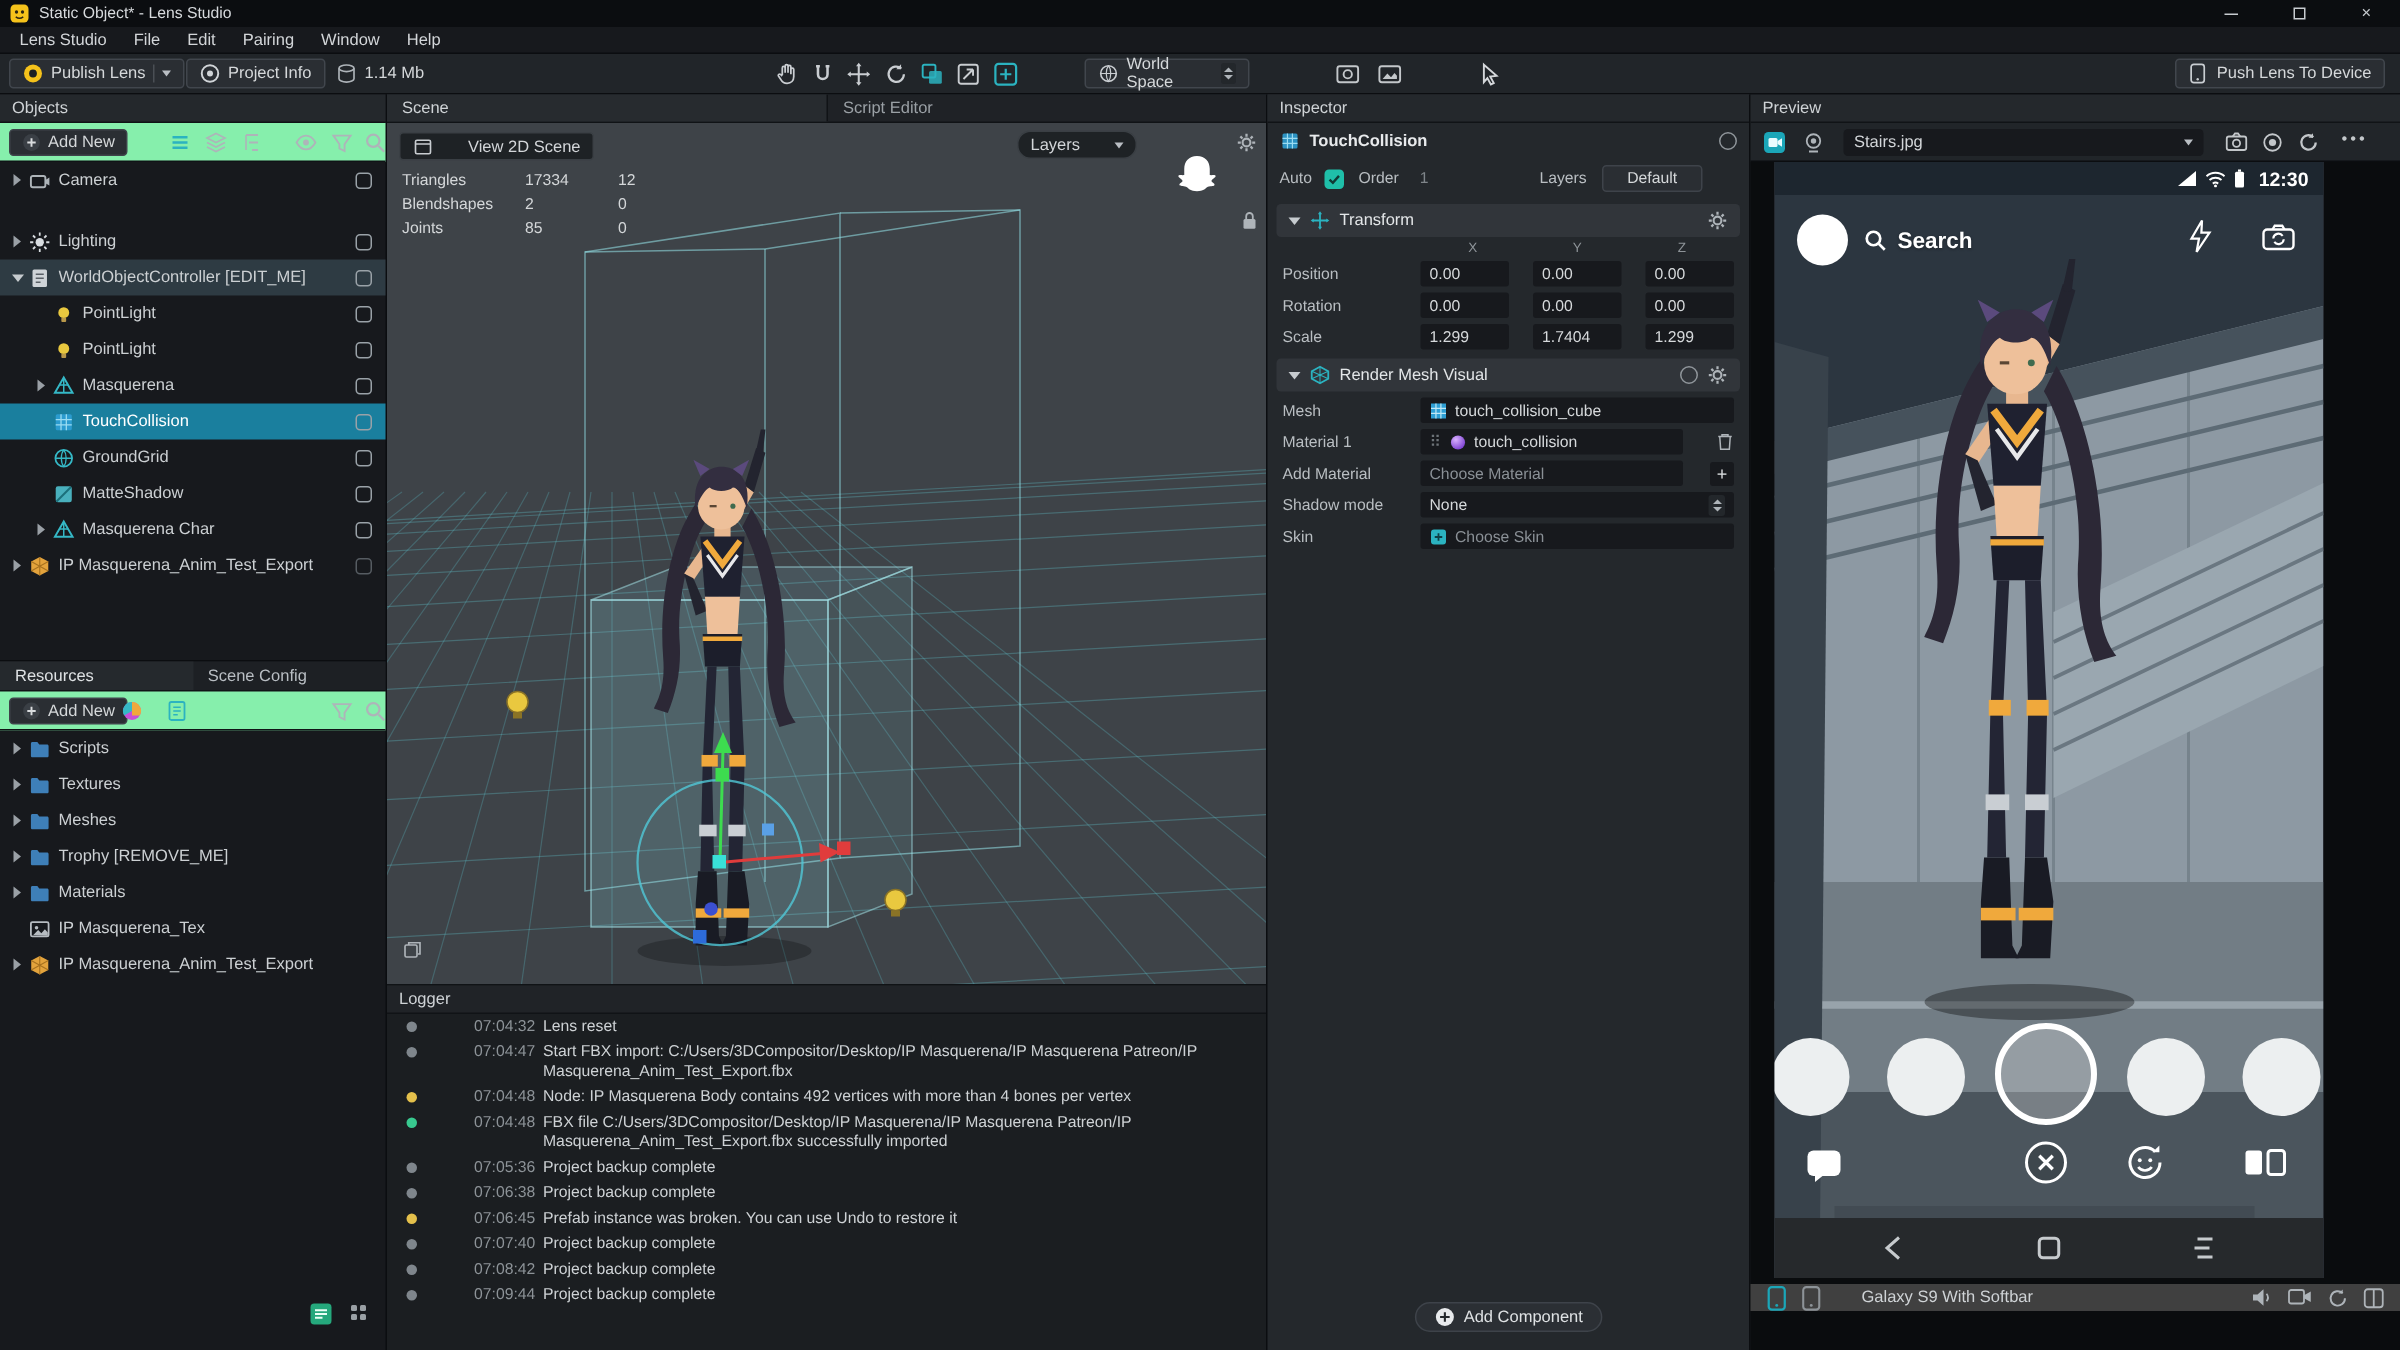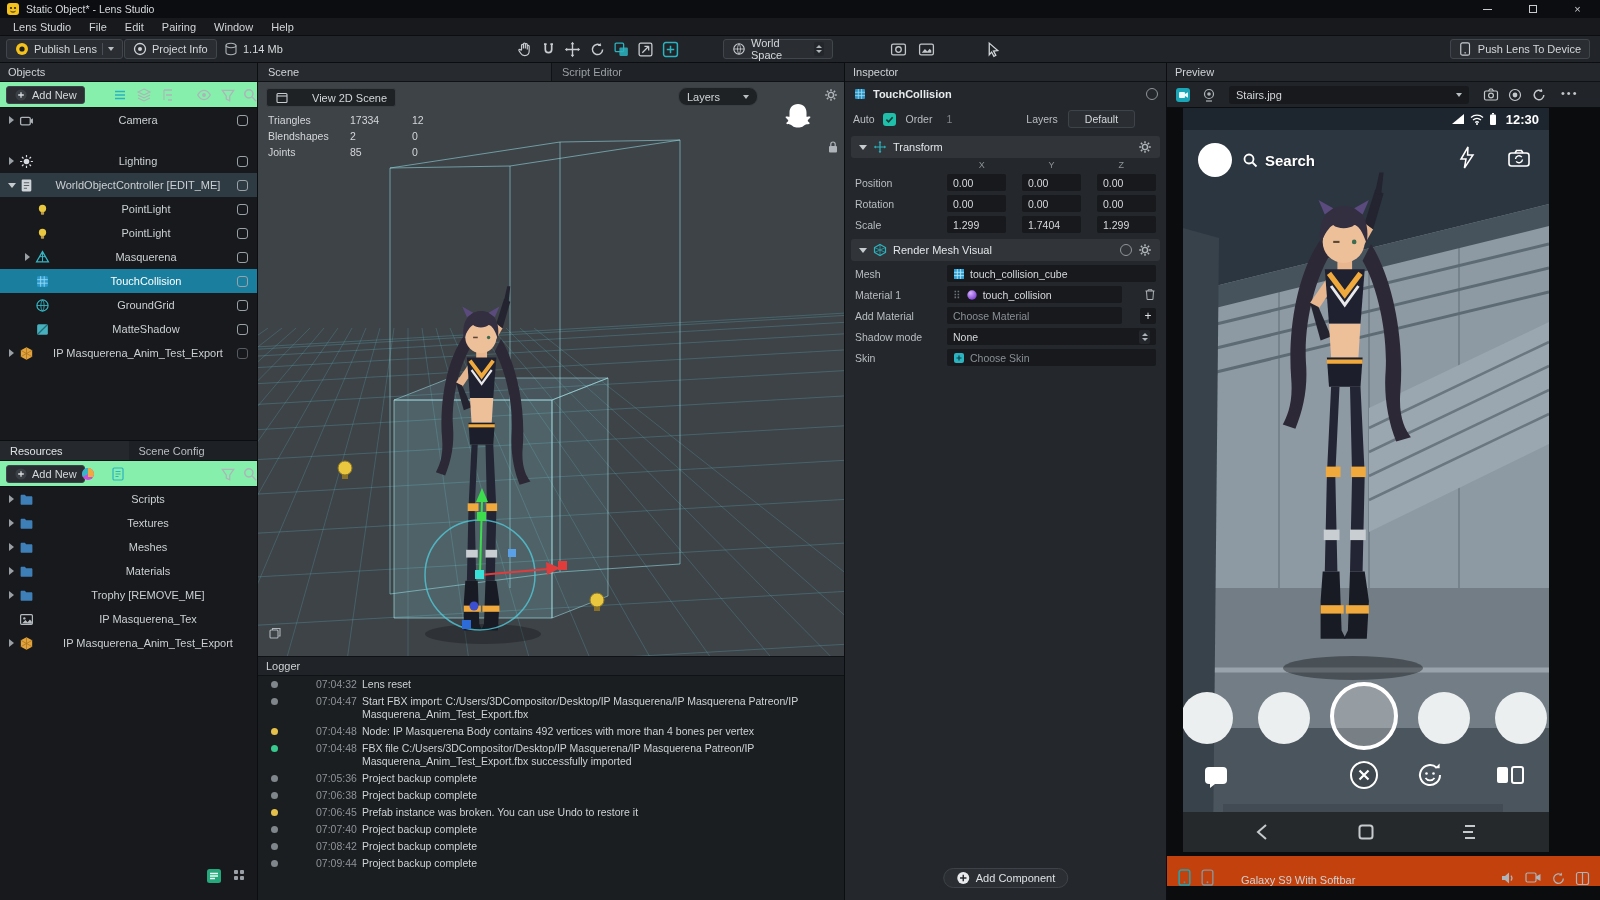--- a/index.html
+++ b/index.html
@@ -39,21 +39,21 @@
 #objects-panel{position:absolute;left:0;top:63px;width:258px;height:377px;background:#17191d;border-right:1px solid #0b0d10;}
 .panel-toolbar{position:relative;height:26px;background:#86efac;border-bottom:1px solid #101316;}
 .pt-ico{position:absolute;top:5px;width:16px;height:16px;}
 .tree-row{display:flex;align-items:center;height:24px;color:#ccd0d3;position:relative;}
 .tree-row.selected{background:#1a7f9e;color:#fff;}
 .tree-row.highlight{background:#2e3b43;}
 .arrow{width:15px;display:flex;justify-content:center;flex:none;}
 .arr-r{width:0;height:0;border-top:4px solid transparent;border-bottom:4px solid transparent;border-left:5px solid #9aa0a6;}
 .arr-d{width:0;height:0;border-left:4px solid transparent;border-right:4px solid transparent;border-top:5px solid #c6cbcf;}
 .ticon{width:15px;height:14px;flex:none;margin-right:5px;}
-.tlabel{flex:1;white-space:nowrap;overflow:hidden;text-align:center;}
+.tlabel{flex:1;white-space:nowrap;overflow:hidden;}
 .tcheck{width:11px;height:11px;border:1px solid #9aa2a8;border-radius:3px;margin-right:9px;flex:none;}
 .tcheck.off{border-color:#565c62;}
 
 
 #resources-panel{position:absolute;left:0;top:440px;width:258px;height:460px;background:#17191d;border-right:1px solid #0b0d10;border-top:1px solid #0b0d10;}
 .res-tabs{height:20px;display:flex;background:#1d2024;border-bottom:1px solid #101316;}
 .res-tab{width:129px;display:flex;align-items:center;padding-left:10px;color:#b9bec3;}
 .res-tab.active{background:#25292d;color:#dfe2e4;}
 #left-bottom-icons{position:absolute;left:206px;bottom:16px;display:flex;gap:10px;}
 
@@ -111,21 +111,21 @@
 #status-bar{position:absolute;left:0;top:0;width:366px;height:22px;background:rgba(22,31,39,0.65);display:flex;align-items:center;justify-content:flex-end;gap:5px;padding:0 10px;color:#fff;}
 #status-bar .time{font-size:13px;font-weight:bold;margin-left:4px;}
 #search-row{position:absolute;left:0;top:30px;width:366px;height:44px;display:flex;align-items:center;}
 #avatar{width:34px;height:34px;border-radius:50%;background:#fff;margin-left:15px;}
 #search-label{color:#fff;font-size:15px;font-weight:bold;margin-left:10px;display:flex;align-items:center;gap:7px;text-shadow:0 1px 2px rgba(0,0,0,0.4);}
 #carousel{position:absolute;left:0;top:572px;width:366px;height:70px;}
 .car-c{position:absolute;border-radius:50%;background:#eceff0;}
 .car-center{position:absolute;border-radius:50%;border:4px solid #fff;background:rgba(255,255,255,0.25);}
 #phone-icons{position:absolute;left:0;top:650px;width:366px;height:44px;}
 #phone-nav{position:absolute;left:0;top:704px;width:366px;height:40px;background:#26292c;display:flex;align-items:center;justify-content:space-between;padding:0 70px;}
-#device-bar{position:absolute;left:0;top:793px;width:433px;height:30px;background:#c2410c;display:flex;align-items:flex-end;gap:8px;padding:0 10px;color:#c3c7ca;}
+#device-bar{position:absolute;left:0;top:793px;width:433px;height:18px;background:#404040;display:flex;align-items:center;gap:8px;padding:0 10px;color:#c3c7ca;}
 #device-bar .dev-label{margin-left:18px;color:#cfd3d6;}
 #device-bar .right-icons{margin-left:auto;display:flex;gap:9px;}
 </style>
 </head>
 <body>
 
 <svg width="0" height="0" style="position:absolute">
   <defs>
     <g id="char-fig">
       <path d="M36 38 C26 52 20 78 22 104 C23 116 20 122 18 126 L24 128 C28 118 30 108 29 96 C28 76 34 56 40 46 Z" fill="#2c2836"></path>
@@ -462,20 +462,33 @@
         <span class="arrow"></span>
         <span class="ticon">
           <svg viewBox="0 0 14 14">
             <rect x="2" y="2" width="10" height="10" rx="1.4" fill="#49b0bd"></rect>
             <path d="M2.5 11.5 11.5 2.5" stroke="#1c6f7a" stroke-width="1.2"></path>
           </svg>
         </span>
         <span class="tlabel">MatteShadow</span>
         <span class="tcheck on"></span>
       </div>
+      <div class="tree-row" style="padding-left: 20px;">
+        <span class="arrow">
+          <span class="arr-r"></span>
+        </span>
+        <span class="ticon">
+          <svg viewBox="0 0 14 14">
+            <path d="M7 1.5 12.5 11h-11z" fill="none" stroke="#35b8c6" stroke-width="1.2"></path>
+            <path d="M7 1.5V11M4.2 6.2h5.6" stroke="#35b8c6" stroke-width="0.9"></path>
+          </svg>
+        </span>
+        <span class="tlabel">Masquerena Char</span>
+        <span class="tcheck on"></span>
+      </div>
       <div class="tree-row" style="padding-left: 4px;">
         <span class="arrow">
           <span class="arr-r"></span>
         </span>
         <span class="ticon">
           <svg viewBox="0 0 14 14">
             <path d="M7 1.2 12.3 4v6L7 12.8 1.7 10V4z" fill="#e3a33c"></path>
             <path d="M7 1.2V12.8M1.7 4 12.3 10M12.3 4 1.7 10" stroke="#a8721f" stroke-width="0.7"></path>
           </svg>
         </span>
@@ -561,32 +574,32 @@
       </div>
       <div class="tree-row" style="padding-left: 4px;">
         <span class="arrow">
           <span class="arr-r"></span>
         </span>
         <span class="ticon">
           <svg viewBox="0 0 14 14">
             <path d="M1.5 3.5c0-.6.4-1 1-1h3l1.2 1.5h4.8c.6 0 1 .4 1 1v6c0 .6-.4 1-1 1h-9c-.6 0-1-.4-1-1z" fill="#3e7fb8"></path>
           </svg>
         </span>
-        <span class="tlabel">Materials</span>
+        <span class="tlabel">Trophy [REMOVE_ME]</span>
       </div>
       <div class="tree-row" style="padding-left: 4px;">
         <span class="arrow">
           <span class="arr-r"></span>
         </span>
         <span class="ticon">
           <svg viewBox="0 0 14 14">
             <path d="M1.5 3.5c0-.6.4-1 1-1h3l1.2 1.5h4.8c.6 0 1 .4 1 1v6c0 .6-.4 1-1 1h-9c-.6 0-1-.4-1-1z" fill="#3e7fb8"></path>
           </svg>
         </span>
-        <span class="tlabel">Trophy [REMOVE_ME]</span>
+        <span class="tlabel">Materials</span>
       </div>
       <div class="tree-row" style="padding-left: 4px;">
         <span class="arrow"></span>
         <span class="ticon">
           <svg viewBox="0 0 14 14">
             <rect x="1.5" y="2.5" width="11" height="9" rx="1" fill="none" stroke="#b7bcc1" stroke-width="1.1"></rect>
             <circle cx="5" cy="6" r="1.1" fill="#b7bcc1"></circle>
             <path d="m3 10.5 3-3 2 2 2.2-2.5 1.8 2v2z" fill="#b7bcc1"></path>
           </svg>
         </span>

